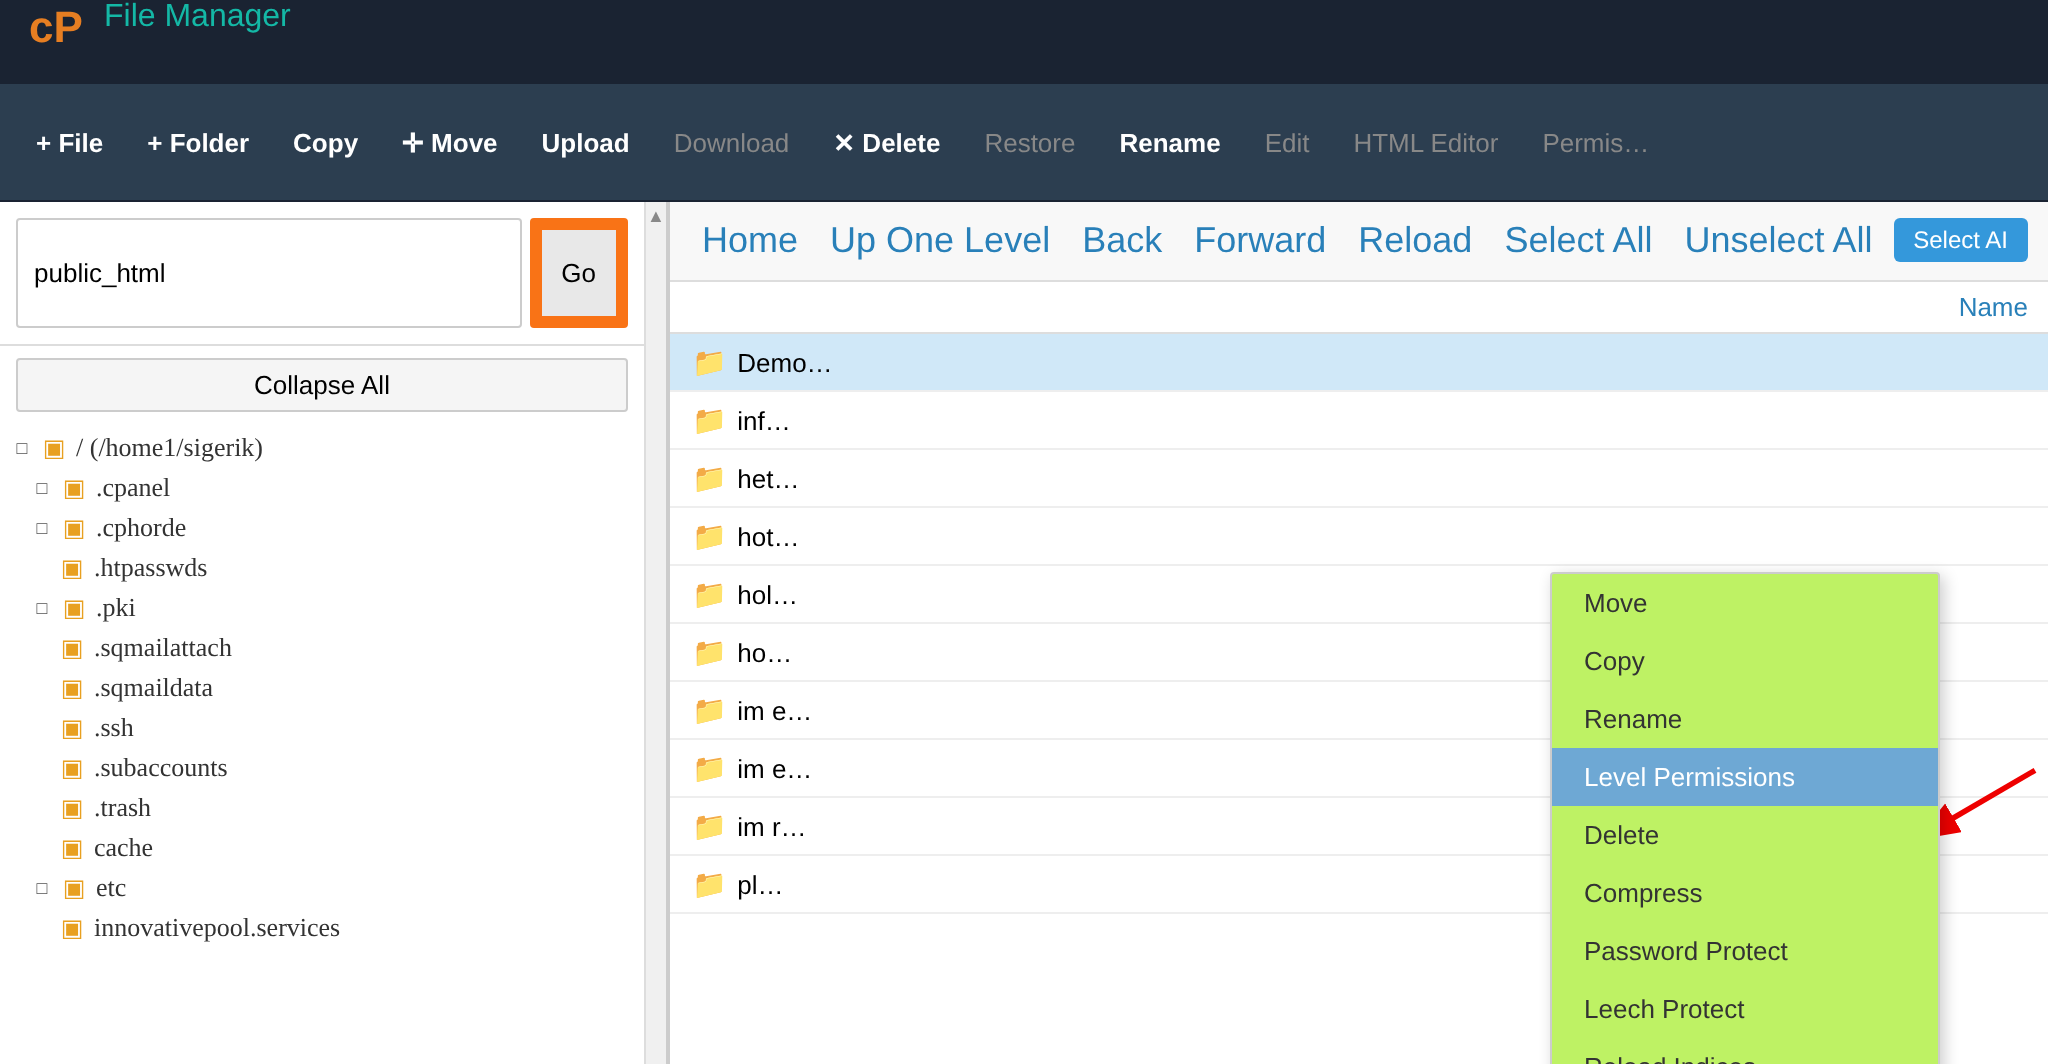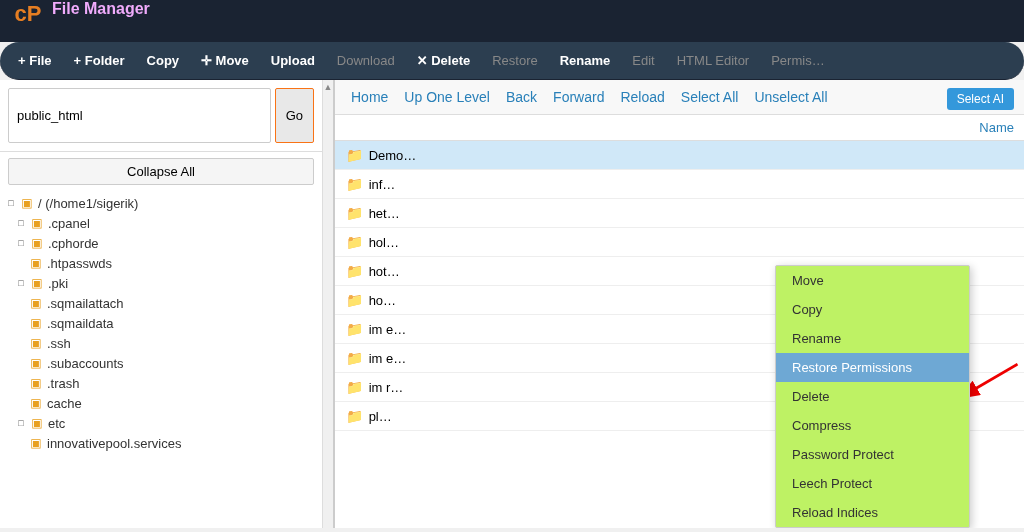--- a/index.html
+++ b/index.html
@@ -17,34 +17,33 @@
     }
     .header-logo {
       width: 28px;
       height: 28px;
       display: flex;
       align-items: center;
       justify-content: center;
     }
     .header-title {
       font-size: 16px;
-      color: #f0abfc;
-      font-weight: bold;
+      color: #14b8a6;
+      font-weight: normal;
     }
 
     
     .toolbar {
       background: #2c3e50;
-      height: 38px;
+      height: 59px;
       display: flex;
       align-items: center;
       padding: 0 8px;
       gap: 2px;
       border-bottom: 1px solid #1a2332;
-      border-radius: 19px;
     }
     .toolbar-btn {
       color: #e0e0e0;
       padding: 6px 10px;
       cursor: pointer;
       border: none;
       background: transparent;
       font-size: 13px;
       display: flex;
       align-items: center;
@@ -77,21 +76,21 @@
     }
     .sidebar-search input {
       flex: 1;
       border: 1px solid #ccc;
       padding: 19px 8px;
       font-size: 13px;
       border-radius: 2px;
     }
     .sidebar-search button {
       background: #e8e8e8;
-      border: 1px solid #f97316;
+      border: 6px solid #f97316;
       padding: 4px 10px;
       cursor: pointer;
       font-size: 13px;
       border-radius: 2px;
     }
     .collapse-all-btn {
       margin: 6px 8px;
       background: #f5f5f5;
       border: 1px solid #ccc;
       padding: 5px;
@@ -128,21 +127,21 @@
     .tree-icon {
       width: 16px;
       height: 16px;
       margin-right: 3px;
       display: inline-flex;
       align-items: center;
       justify-content: center;
       font-size: 12px;
     }
     .folder-icon { color: #e8a020; }
-    .tree-label { font-size: 13px; }
+    .tree-label { font-size: 13px; font-family: Liberation Serif, serif; }
     .tree-indent { padding-left: 14px; }
     .tree-indent2 { padding-left: 28px; }
 
     
     .file-panel {
       flex: 1;
       background: white;
       display: flex;
       flex-direction: column;
       overflow: hidden;
@@ -153,21 +152,21 @@
       align-items: center;
       gap: 0;
       padding: 6px 8px;
       border-bottom: 1px solid #ddd;
       background: #f8f8f8;
     }
     .file-nav-btn {
       color: #2980b9;
       padding: 3px 8px;
       cursor: pointer;
-      font-size: 14px;
+      font-size: 18px;
       background: none;
       border: none;
       text-decoration: none;
     }
 
     .file-table {
       flex: 1;
       overflow-y: auto;
     }
     .file-table table {
@@ -393,27 +392,27 @@
           </tr>
           <tr>
             <td>
               <span class="file-row-icon">📁</span>
               <span>het…</span>
             </td>
           </tr>
           <tr>
             <td>
               <span class="file-row-icon">📁</span>
+              <span>hot…</span>
+            </td>
+          </tr>
+          <tr>
+            <td>
+              <span class="file-row-icon">📁</span>
               <span>hol…</span>
-            </td>
-          </tr>
-          <tr>
-            <td>
-              <span class="file-row-icon">📁</span>
-              <span>hot…</span>
             </td>
           </tr>
           <tr>
             <td>
               <span class="file-row-icon">📁</span>
               <span>ho…</span>
             </td>
           </tr>
           <tr>
             <td>
@@ -440,21 +439,21 @@
             </td>
           </tr>
         </tbody>
       </table>
     </div>
 
     <div class="context-menu">
       <div class="context-menu-item">Move</div>
       <div class="context-menu-item">Copy</div>
       <div class="context-menu-item">Rename</div>
-      <div class="context-menu-item highlighted">Restore Permissions</div>
+      <div class="context-menu-item highlighted">Level Permissions</div>
       <div class="context-menu-item">Delete</div>
       <div class="context-menu-item">Compress</div>
       <div class="context-menu-item">Password Protect</div>
       <div class="context-menu-item">Leech Protect</div>
       <div class="context-menu-item">Reload Indices</div>
     </div>
 
     <svg class="arrow-indicator" viewBox="0 0 80 60" xmlns="http://www.w3.org/2000/svg" style="position:absolute;top:275px;left:610px;width:90px;height:55px;pointer-events:none;">
       <line x1="70" y1="10" x2="10" y2="45" stroke="#e00" stroke-width="3" marker-end="url(#arr)"></line>
       <defs>

